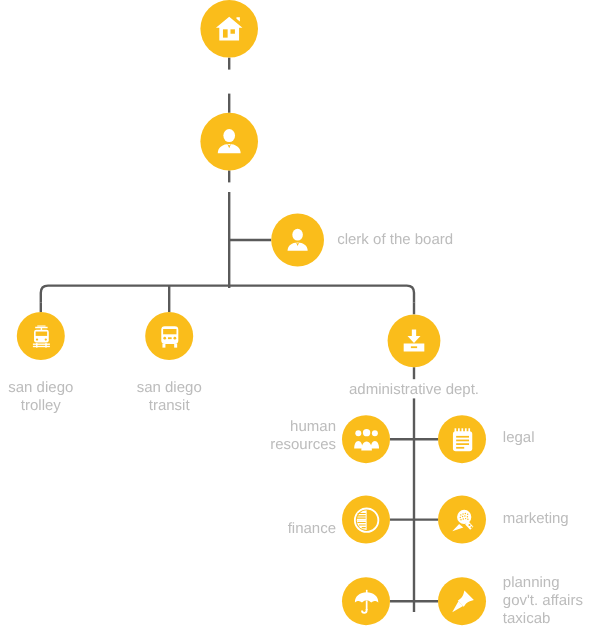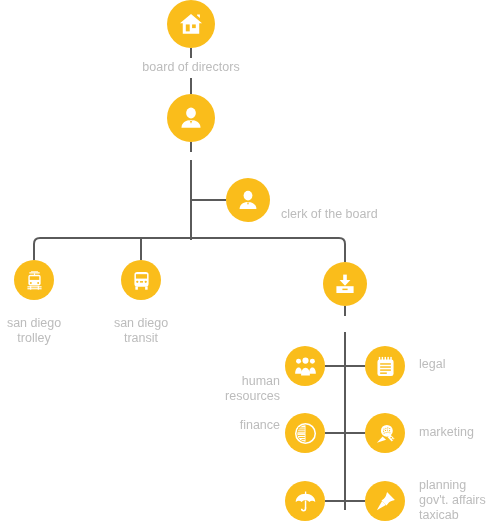--- a/index.html
+++ b/index.html
@@ -91,42 +91,41 @@
 
   <div class="node" style="left:167px; top:0px; width:48px; height:48px;">
     <span class="node-icon">
       <svg width="26" height="26" viewBox="0 0 24 24" fill="#ffffff">
         <path d="M12 2.8 L1.8 11.2 h2.6 V21 h15.2 V11.2 h2.6 Z M17.6 3.2 h2.6 v3.2 l-2.6-2.2 Z"></path>
         <rect x="7.2" y="12.4" width="3.6" height="6.4" fill="#fabd1b"></rect>
         <rect x="13.0" y="12.4" width="3.4" height="3.4" fill="#fabd1b"></rect>
       </svg>
     </span>
   </div>
-  <div class="label center" style="left:91px; top:60px; width:200px;">board of directors</div>
 
   <div class="node" style="left:167px; top:94px; width:48px; height:48px;">
     <span class="node-icon">
       <svg width="26" height="26" viewBox="0 0 24 24" fill="#ffffff">
         <ellipse cx="12" cy="7.4" rx="4.5" ry="5.0"></ellipse>
         <path d="M3.2 21 c0-4.6 3.9-7.2 8.8-7.2 s8.8 2.6 8.8 7.2 Z"></path>
         <path d="M10.6 13.9 L12 17.2 L13.4 13.9 L12 15.0 Z" fill="#fabd1b"></path>
       </svg>
     </span>
   </div>
 
   <div class="node" style="left:226px; top:178px; width:44px; height:44px;">
     <span class="node-icon">
       <svg width="24" height="24" viewBox="0 0 24 24" fill="#ffffff">
         <ellipse cx="12" cy="7.6" rx="4.4" ry="4.9"></ellipse>
         <path d="M3.6 21 c0-4.5 3.8-7.0 8.4-7.0 s8.4 2.5 8.4 7.0 Z"></path>
         <path d="M10.7 14.0 L12 17.0 L13.3 14.0 L12 15.0 Z" fill="#fabd1b"></path>
       </svg>
     </span>
   </div>
-  <div class="label left" style="left:281px; top:192px; width:180px;margin-top:15px;">clerk of the board</div>
+  <div class="label left" style="left:281px; top:192px; width:180px;">clerk of the board</div>
 
   <div class="node" style="left:14px; top:260px; width:40px; height:40px;">
     <span class="node-icon">
       <svg width="23" height="23" viewBox="0 0 24 24" fill="#ffffff">
         <path d="M6.6 3.4 h10.8 v1.3 H6.6 Z"></path>
         <path d="M11.4 4.6 h1.2 v1.6 h-1.2 Z"></path>
         <path d="M8.4 2.4 h7.2 v0.9 H8.4 Z"></path>
         <rect x="5.6" y="6.0" width="12.8" height="11.2" rx="2"></rect>
         <rect x="7.0" y="7.6" width="10.0" height="3.8" fill="#fabd1b"></rect>
         <circle cx="8.2" cy="14.6" r="1.0" fill="#fabd1b"></circle>
@@ -160,34 +159,35 @@
   <div class="node" style="left:323px; top:262px; width:44px; height:44px;">
     <span class="node-icon">
       <svg width="24" height="24" viewBox="0 0 24 24" fill="#ffffff">
         <rect x="10.2" y="2.6" width="3.6" height="6.2"></rect>
         <path d="M6.6 8.0 L12 13.8 L17.4 8.0 Z"></path>
         <path d="M3.4 14.2 h17.2 v6.8 H3.4 Z"></path>
         <rect x="9.4" y="16.6" width="5.2" height="1.5" fill="#fabd1b"></rect>
       </svg>
     </span>
   </div>
+  <div class="label center" style="left:265px; top:317px; width:160px;">administrative dept.</div>
 
   <div class="node" style="left:285px; top:346px; width:40px; height:40px;">
     <span class="node-icon">
       <svg width="23" height="23" viewBox="0 0 24 24" fill="#ffffff">
         <circle cx="4.8" cy="6.4" r="2.6"></circle>
         <path d="M1.2 19.6 c0-4.0 1.4-6.6 3.6-6.6 s3.6 2.6 3.6 6.6 Z"></path>
         <circle cx="19.2" cy="6.4" r="2.6"></circle>
         <path d="M15.6 19.6 c0-4.0 1.4-6.6 3.6-6.6 s3.6 2.6 3.6 6.6 Z"></path>
         <circle cx="12" cy="5.8" r="3.2"></circle>
         <path d="M7.4 21.4 c0-4.8 1.8-8.0 4.6-8.0 s4.6 3.2 4.6 8.0 Z"></path>
       </svg>
     </span>
   </div>
-  <div class="label right" style="left:175px; top:348px; width:105px;margin-top:26px;">human
+  <div class="label right" style="left:175px; top:348px; width:105px;">human
 resources</div>
 
   <div class="node" style="left:365px; top:346px; width:40px; height:40px;">
     <span class="node-icon">
       <svg width="23" height="23" viewBox="0 0 24 24" fill="#ffffff">
         <rect x="5.0" y="2.0" width="1.5" height="3.4"></rect>
         <rect x="8.0" y="2.0" width="1.5" height="3.4"></rect>
         <rect x="11.0" y="2.0" width="1.5" height="3.4"></rect>
         <rect x="14.0" y="2.0" width="1.5" height="3.4"></rect>
         <rect x="17.0" y="2.0" width="1.5" height="3.4"></rect>
@@ -211,21 +211,21 @@
           <line x1="4.2" y1="6.2" x2="11.2" y2="6.2"></line>
           <line x1="3.6" y1="8.2" x2="11.2" y2="8.2"></line>
           <line x1="3.4" y1="10.2" x2="11.2" y2="10.2"></line>
           <line x1="4.0" y1="14.0" x2="11.2" y2="14.0"></line>
           <line x1="5.4" y1="16.2" x2="11.2" y2="16.2"></line>
           <line x1="7.8" y1="18.4" x2="11.2" y2="18.4"></line>
         </g>
       </svg>
     </span>
   </div>
-  <div class="label right" style="left:175px; top:418px; width:105px;">finance</div>
+  <div class="label right" style="left:175px; top:433px; width:105px;">finance</div>
 
   <div class="node" style="left:365px; top:413px; width:40px; height:40px;">
     <span class="node-icon">
       <svg width="23" height="23" viewBox="0 0 24 24">
         <path d="M3.0 21.6 L9.0 15.2 L12.6 18.4 Z" fill="#ffffff"></path>
         <circle cx="13.4" cy="9.2" r="6.2" fill="#ffffff"></circle>
         <g fill="#fabd1b">
           <circle cx="10.4" cy="7.4" r="0.62"></circle>
             <circle cx="12.4" cy="6.6" r="0.62"></circle>
           <circle cx="14.4" cy="6.2" r="0.62"></circle>

